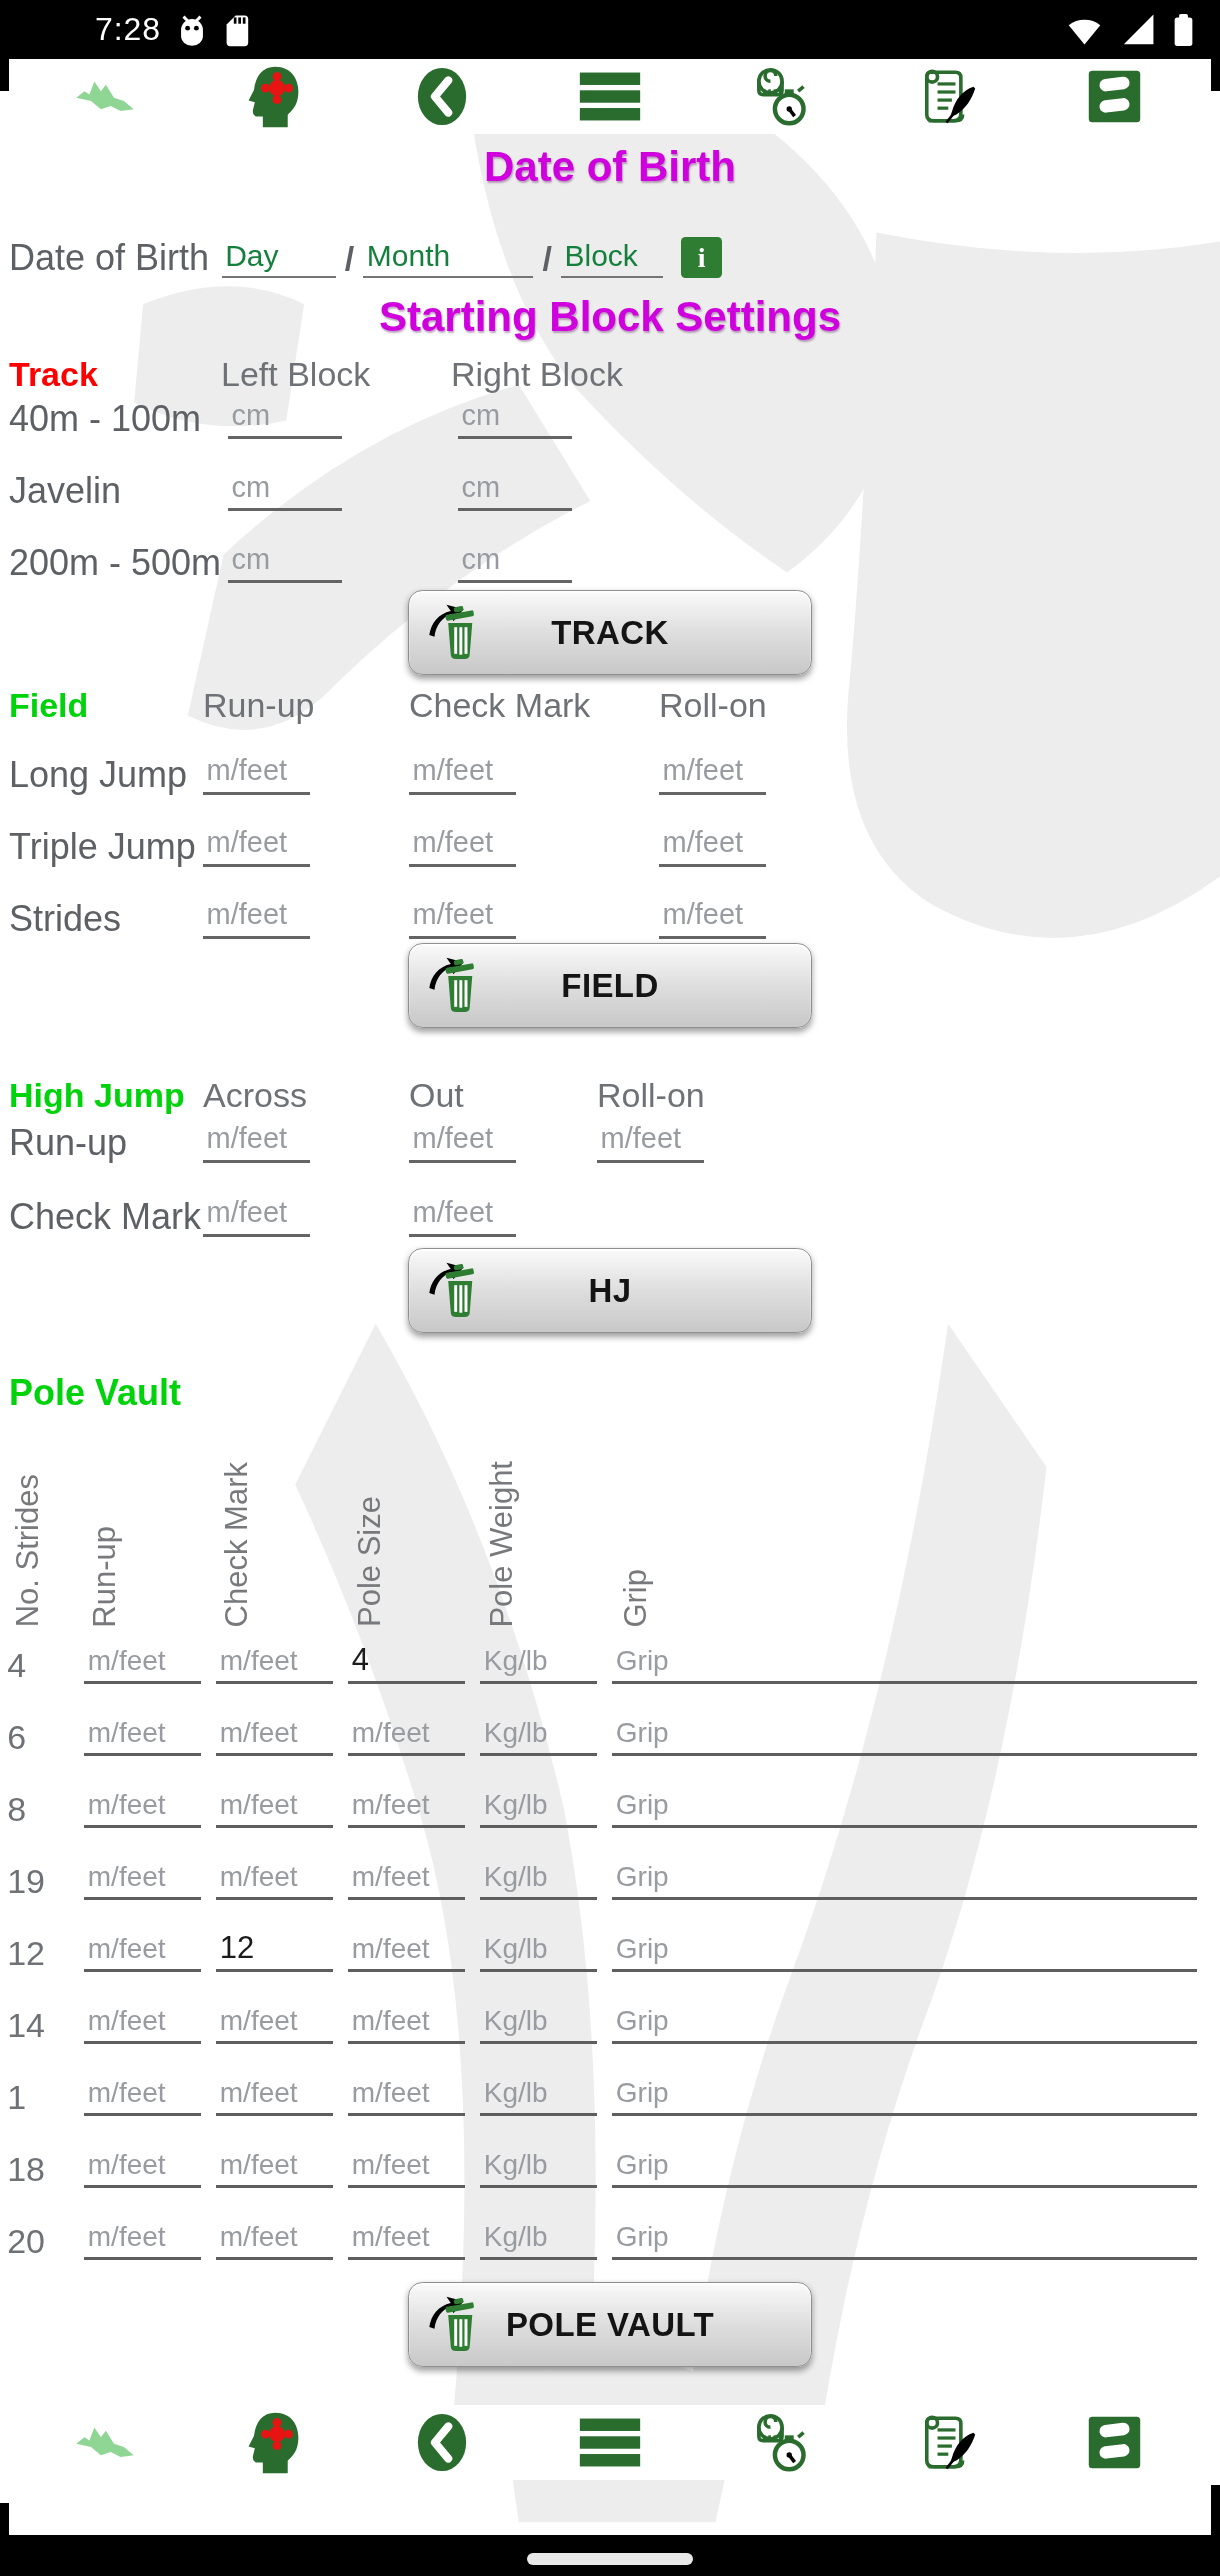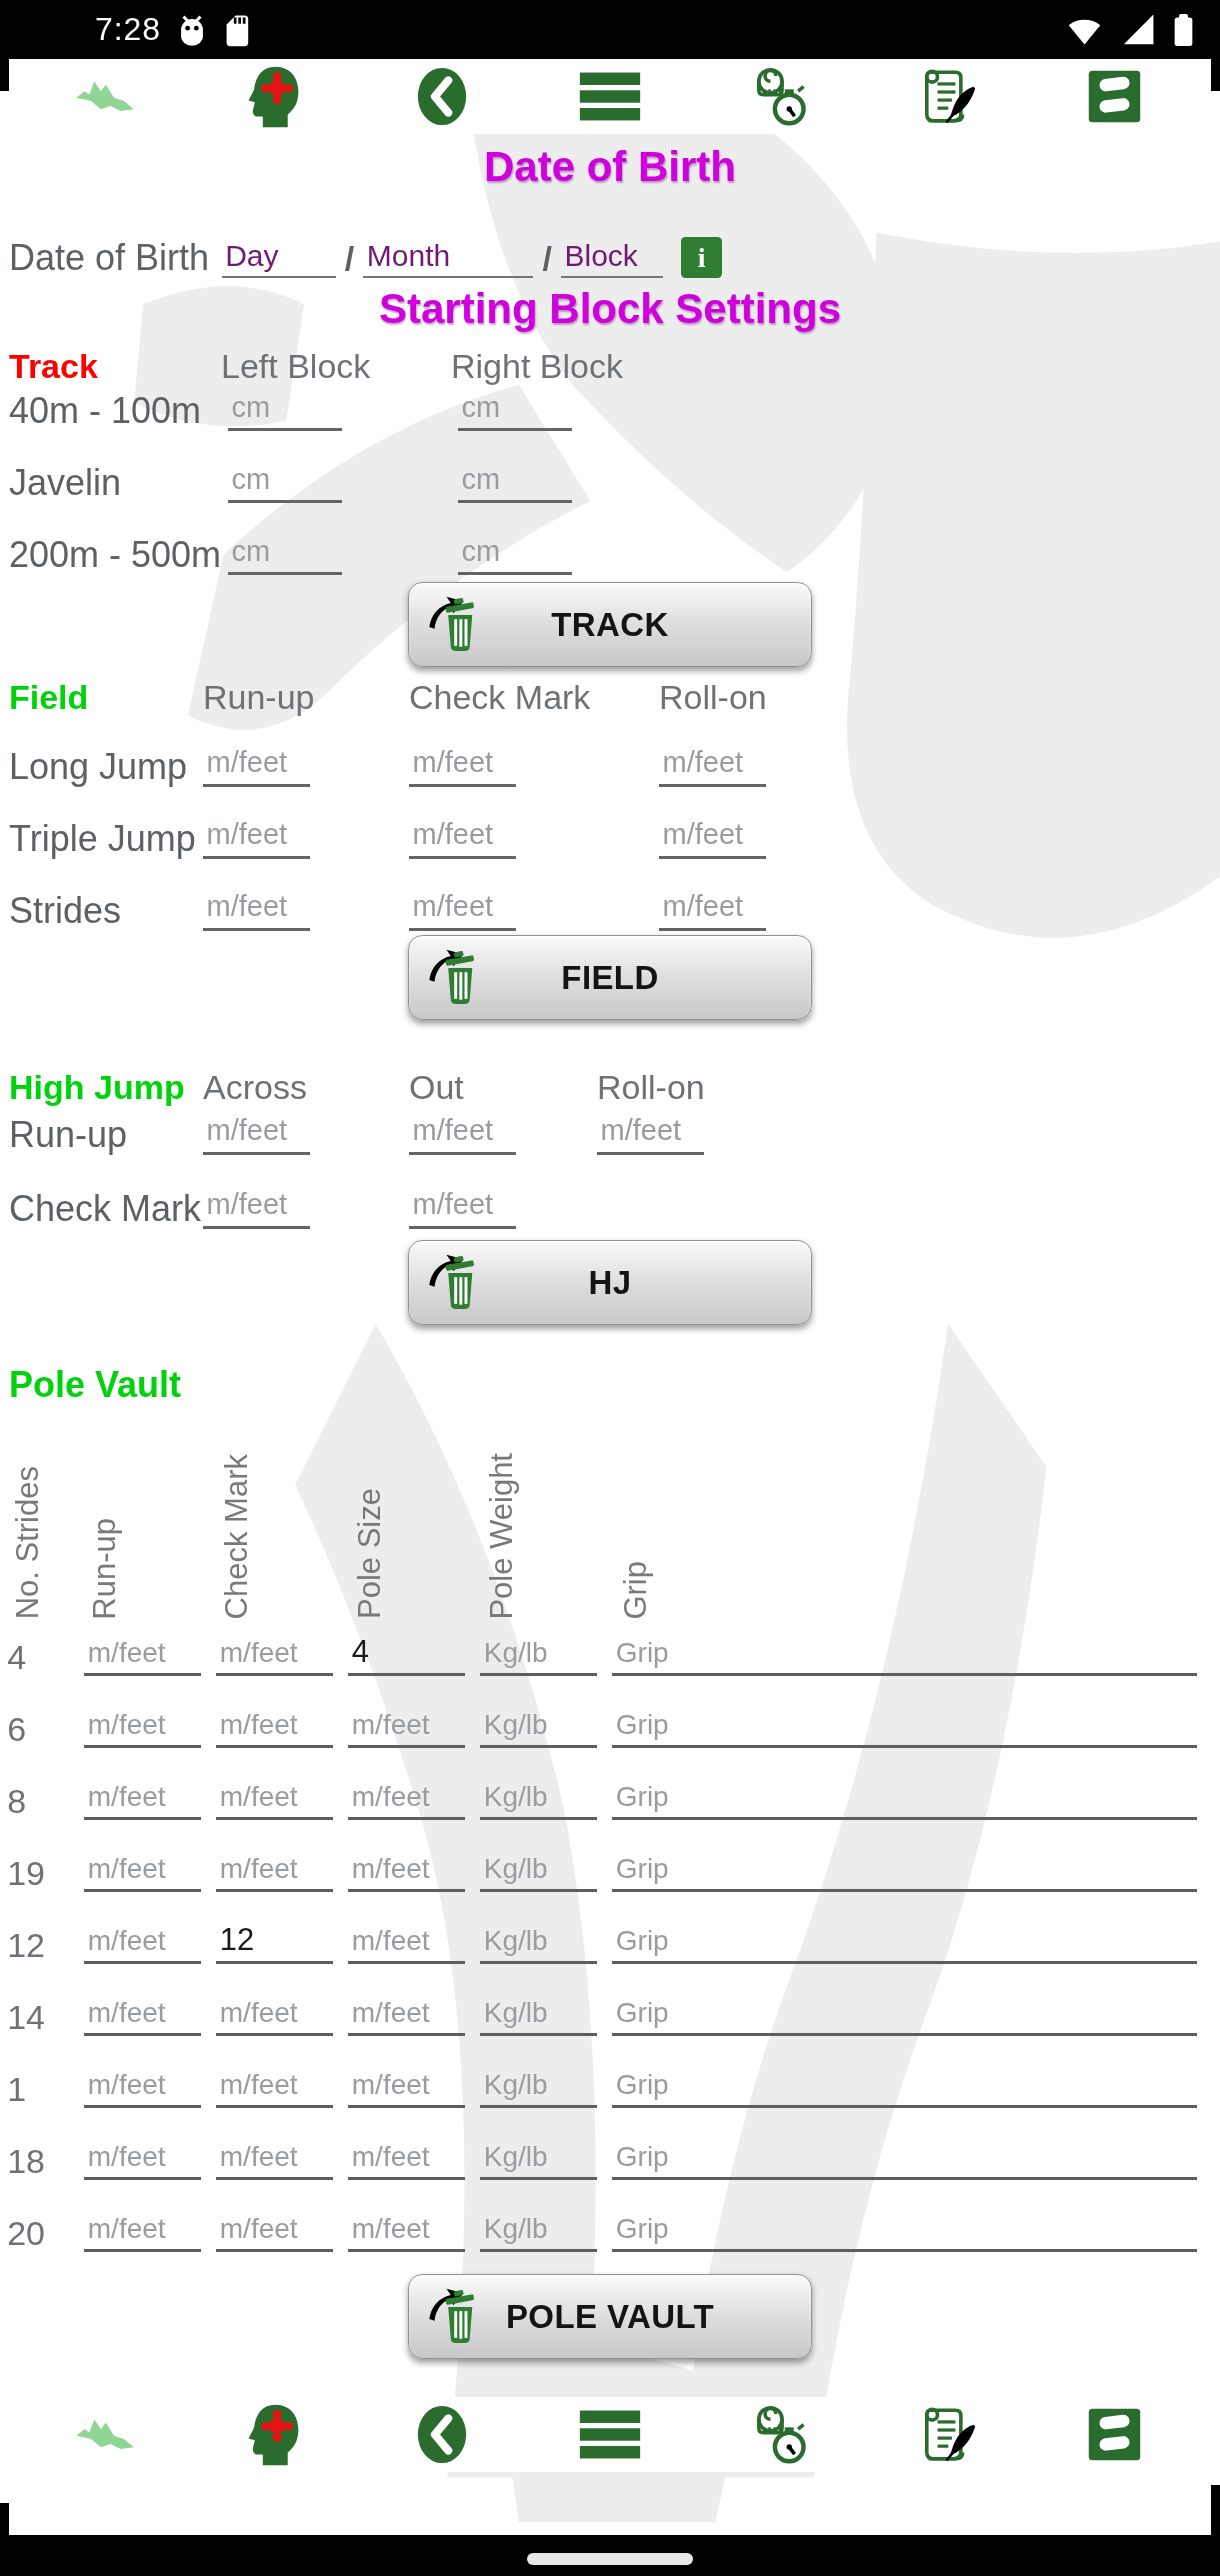--- a/index.html
+++ b/index.html
@@ -18,37 +18,37 @@
   .toolbar{
     position:relative;z-index:2;height:75px;background:#fff;
     display:flex;align-items:center;justify-content:space-between;padding:0 73px;box-sizing:border-box;
   }
   .tb-btn{width:64px;height:63px;display:flex;align-items:center;justify-content:center;}
   
   .h-mag{
     margin:0;text-align:center;font-size:42px;font-weight:bold;color:#cf00dd;
     line-height:47px;text-shadow:0.9px 1.8px 1.8px rgba(80,0,90,.35);position:relative;z-index:2;
   }
-  .mt10{margin-top:9px}.mt15{margin-top:7px}.mt42{margin-top:38px}
+  .mt10{margin-top:9px}.mt15{margin-top:15px}.mt42{margin-top:38px}
   
   .content{position:relative;z-index:2;}
   .frow{display:flex;align-items:flex-end;padding-left:9px;box-sizing:border-box;}
   .uin{box-sizing:border-box;border-bottom:3.6px solid #646464;padding:0 3.6px 6.3px 3.6px;}
   .ph{color:#989ca1;font-size:29px;line-height:30px;white-space:nowrap;}
   .val{color:#1b1b1b;font-size:31px;line-height:32px;white-space:nowrap;}
   .lbl{color:#5d6165;font-size:36px;line-height:41px;}
   .hdr{color:#6e7276;font-size:34px;line-height:36px;}
   .hdr-red{color:#ff0000;font-weight:bold;font-size:34px;line-height:36px;}
   .hdr-green{color:#00d30b;font-weight:bold;font-size:34px;line-height:36px;}
   
   .dob-row{margin-top:41px;height:47px;align-items:flex-end;}
   .dob-sep{color:#5d6165;font-size:34px;margin:0 9px;font-weight:bold;}
   .dob-uin{border-bottom:2.7px solid #757575;padding:0 3.6px 3.6px 3.6px;}
   .w-day{width:107px}.w-month{width:163px}.w-year{width:95px}
-  .dob-ph{color:#701a75;font-size:30px;line-height:32px;margin-top:24px;}
+  .dob-ph{color:#15803d;font-size:30px;line-height:32px;margin-top:24px;}
   .info-badge{
     width:41px;height:41px;margin-left:18px;border-radius:4.5px;background:#2e7d32;
     color:#fff;font-weight:bold;font-size:28px;display:flex;align-items:center;justify-content:center;
     font-family:"Liberation Serif",serif;
   }
   
   .trk-head{margin-top:16px;height:36px;}
   .trk-row{height:45px;}
   .c237{width:212px}.c245{width:219px}.c257{width:230px}.c217{width:194px}.c230{width:206px}.c280{width:250px}.c210{width:188px}
   .w127{width:114px}.w120{width:107px}

